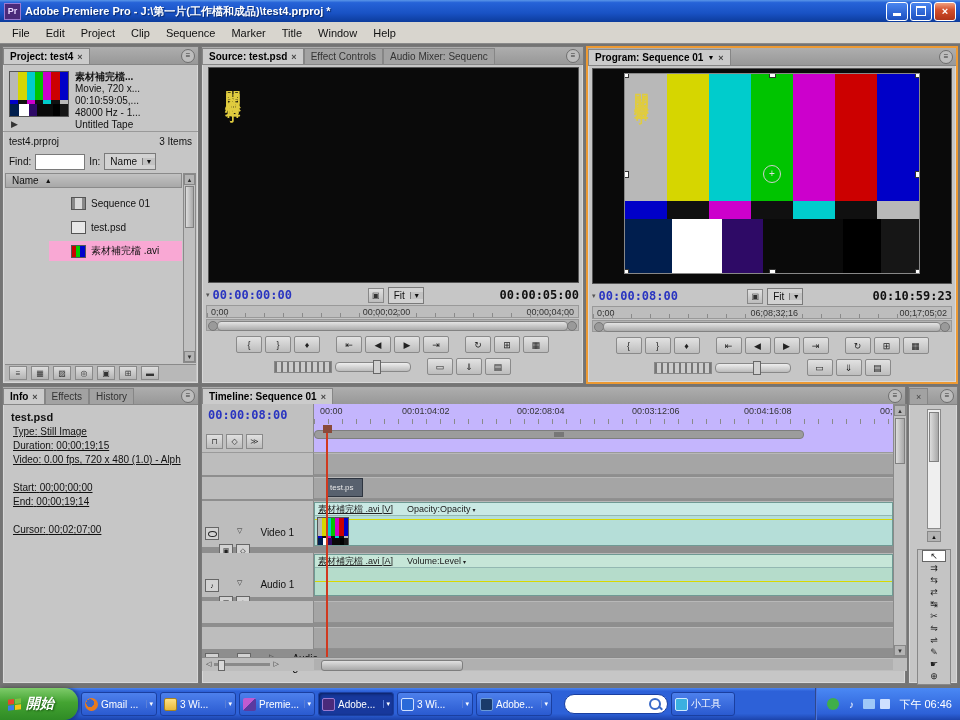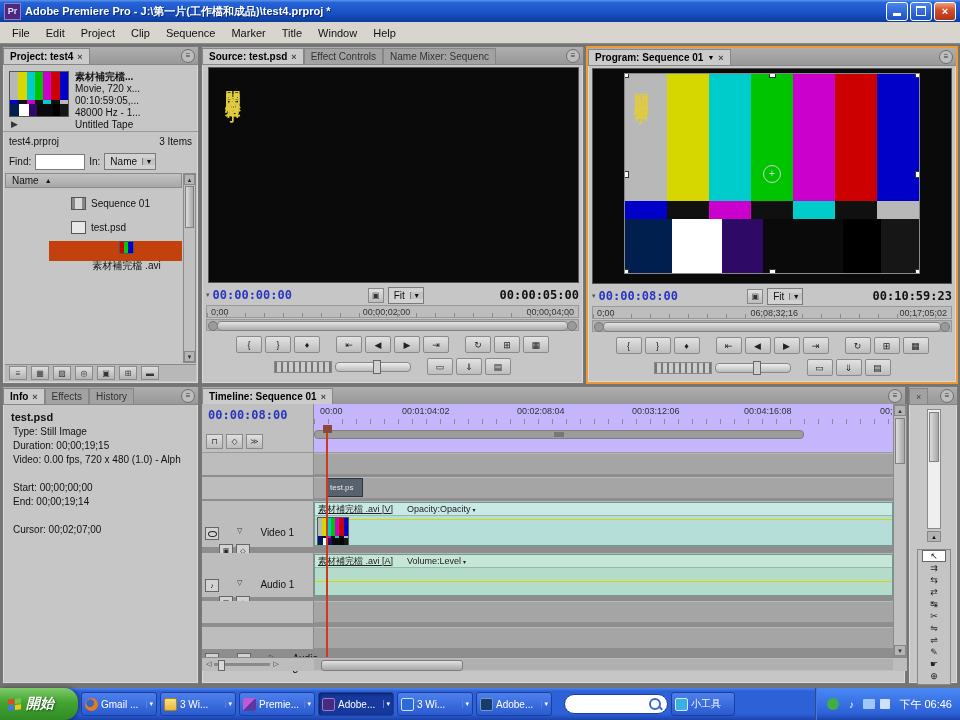--- a/index.html
+++ b/index.html
@@ -53,21 +53,21 @@
   .pvtext{font-size:10px;line-height:12px;}
   .pvname{font-weight:bold;}
   .findbox{width:44px;height:14px;border:1px solid #7a7a7a;background:#fff;font-size:10px;padding:0 2px;}
   .dd{display:inline-flex;align-items:center;height:15px;border:1px solid #7a7a7a;background:#d2d2d2;font-size:10px;}
   .dd .lbl{padding:0 5px;}
   .dd .arr{border-left:1px solid #7a7a7a;width:12px;text-align:center;font-size:7px;background:#c2c2c2;}
   .namehdr{position:absolute;left:2px;right:16px;height:15px;background:linear-gradient(#c2c2c2,#a8a8a8);
     border:1px solid #8a8a8a;font-size:10px;display:flex;align-items:center;padding:0 6px;gap:6px;box-sizing:border-box;}
   .prow{position:absolute;left:2px;right:16px;height:20px;display:flex;align-items:center;gap:5px;
     padding-left:22px;font-size:10px;box-sizing:border-box;margin-left:44px;}
-  .prow.sel{background:#c2410c;flex-direction:column;}
+  .prow.sel{background:#f9a8d4;}
   .fic{width:13px;height:11px;border:1px solid #555;background:#e8e8e8;flex:0 0 auto;}
   .fic.seq{background:linear-gradient(90deg,#888 0 3px,#d8d8d8 3px 10px,#888 10px);}
   .fic.mov{background:linear-gradient(90deg,#c00 0 4px,#0c0 4px 8px,#00c 8px);}
   .vscroll{position:absolute;width:13px;background:#c0c0c0;border:1px solid #8a8a8a;box-sizing:border-box;}
   .vscroll .sarr{position:absolute;left:0;right:0;height:11px;background:#b4b4b4;border:1px solid #888;
     font-size:6px;text-align:center;line-height:10px;color:#333;box-sizing:border-box;}
   .vscroll .sthumb{position:absolute;left:1px;right:1px;background:linear-gradient(90deg,#dcdcdc,#a8a8a8);
     border:1px solid #808080;}
   .pfooter{position:absolute;left:2px;right:2px;bottom:2px;height:16px;background:#b8b8b8;
     border-top:1px solid #8a8a8a;display:flex;align-items:center;gap:4px;padding:0 4px;}
@@ -146,21 +146,21 @@
   .hscroll{position:absolute;left:0;top:270px;width:705px;height:14px;background:#bdbdbd;
     border-top:1px solid #8a8a8a;box-sizing:border-box;}
   .hthumb{position:absolute;left:119px;top:2px;width:140px;height:9px;background:linear-gradient(#e0e0e0,#a8a8a8);
     border:1px solid #7e7e7e;border-radius:3px;}
   .htrack{position:absolute;left:112px;right:14px;top:1px;bottom:1px;background:#b0b0b0;}
   .zoomctl{position:absolute;left:4px;top:2px;display:flex;align-items:center;gap:3px;font-size:7px;color:#333;}
   .zline{width:56px;height:3px;background:#8a8a8a;position:relative;}
   .zline i{position:absolute;left:4px;top:-3px;width:5px;height:9px;background:#d8d8d8;border:1px solid #666;}
 
   
-  .inforow{padding:0 10px;line-height:14px;font-size:10px;}
+  .inforow{padding:0 10px;line-height:14px;font-size:10px;text-decoration:underline;}
   .infoname{font-weight:bold;padding:6px 8px 2px;}
   .gap-top{margin-top:14px;}
 
   
   .toolcol{position:absolute;left:8px;top:162px;width:34px;height:136px;background:#c4c4c4;
     border:1px solid #888;box-sizing:border-box;display:flex;flex-direction:column;align-items:center;}
   .tool{width:24px;height:12px;font-size:9px;display:flex;align-items:center;justify-content:center;color:#222;}
   .tool.active{background:#fff;border:1px solid #666;box-sizing:border-box;}
 
   
@@ -296,21 +296,21 @@
   <div class="panel" style="left:201px;top:46px;width:383px;height:338px;">
     <div class="tabbar">
       <div class="tab active">
         <span>Source: test.psd</span>
         <span class="x">×</span>
       </div>
       <div class="tab">
         <span>Effect Controls</span>
       </div>
       <div class="tab">
-        <span>Name Mixer: Sequenc</span>
+        <span>Audio Mixer: Sequenc</span>
       </div>
       <span class="panel-menu">≡</span>
     </div>
     <div class="mvideo" style="left:6px;top:20px;width:371px;height:216px;">
       <span class="vtext" style="position:absolute;left:16px;top:10px;height:112px;font-size:15px;">開開心心過日子</span>
     </div>
     <div class="ctlrow" style="top:240px;">
       <span class="tinytri">▾</span>
       <span class="tc">00:00:00:00</span>
       <span style="flex:1;"></span>

